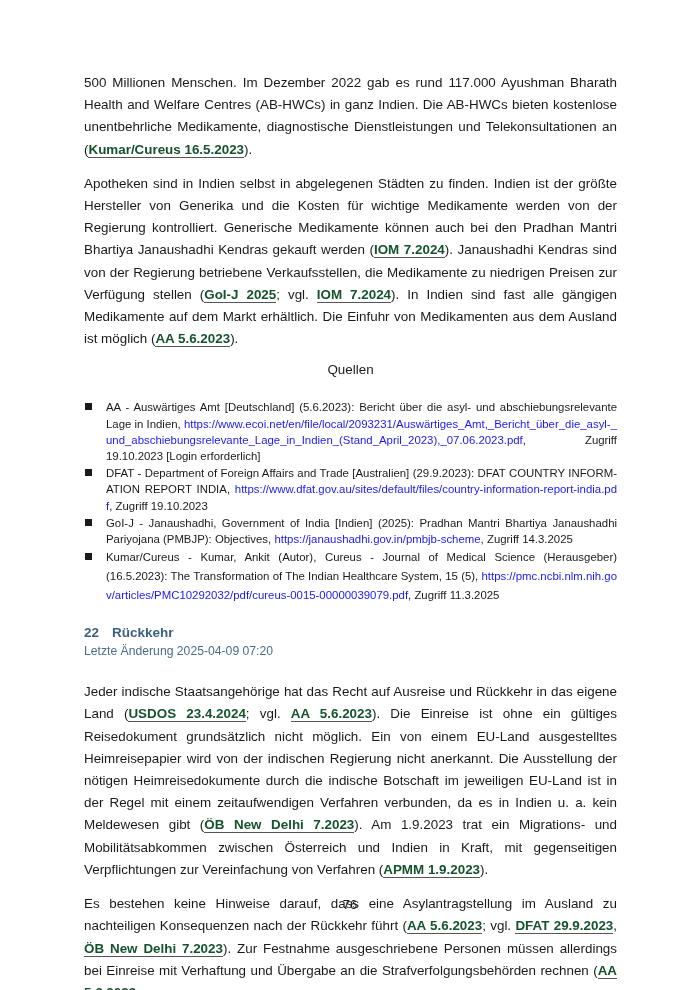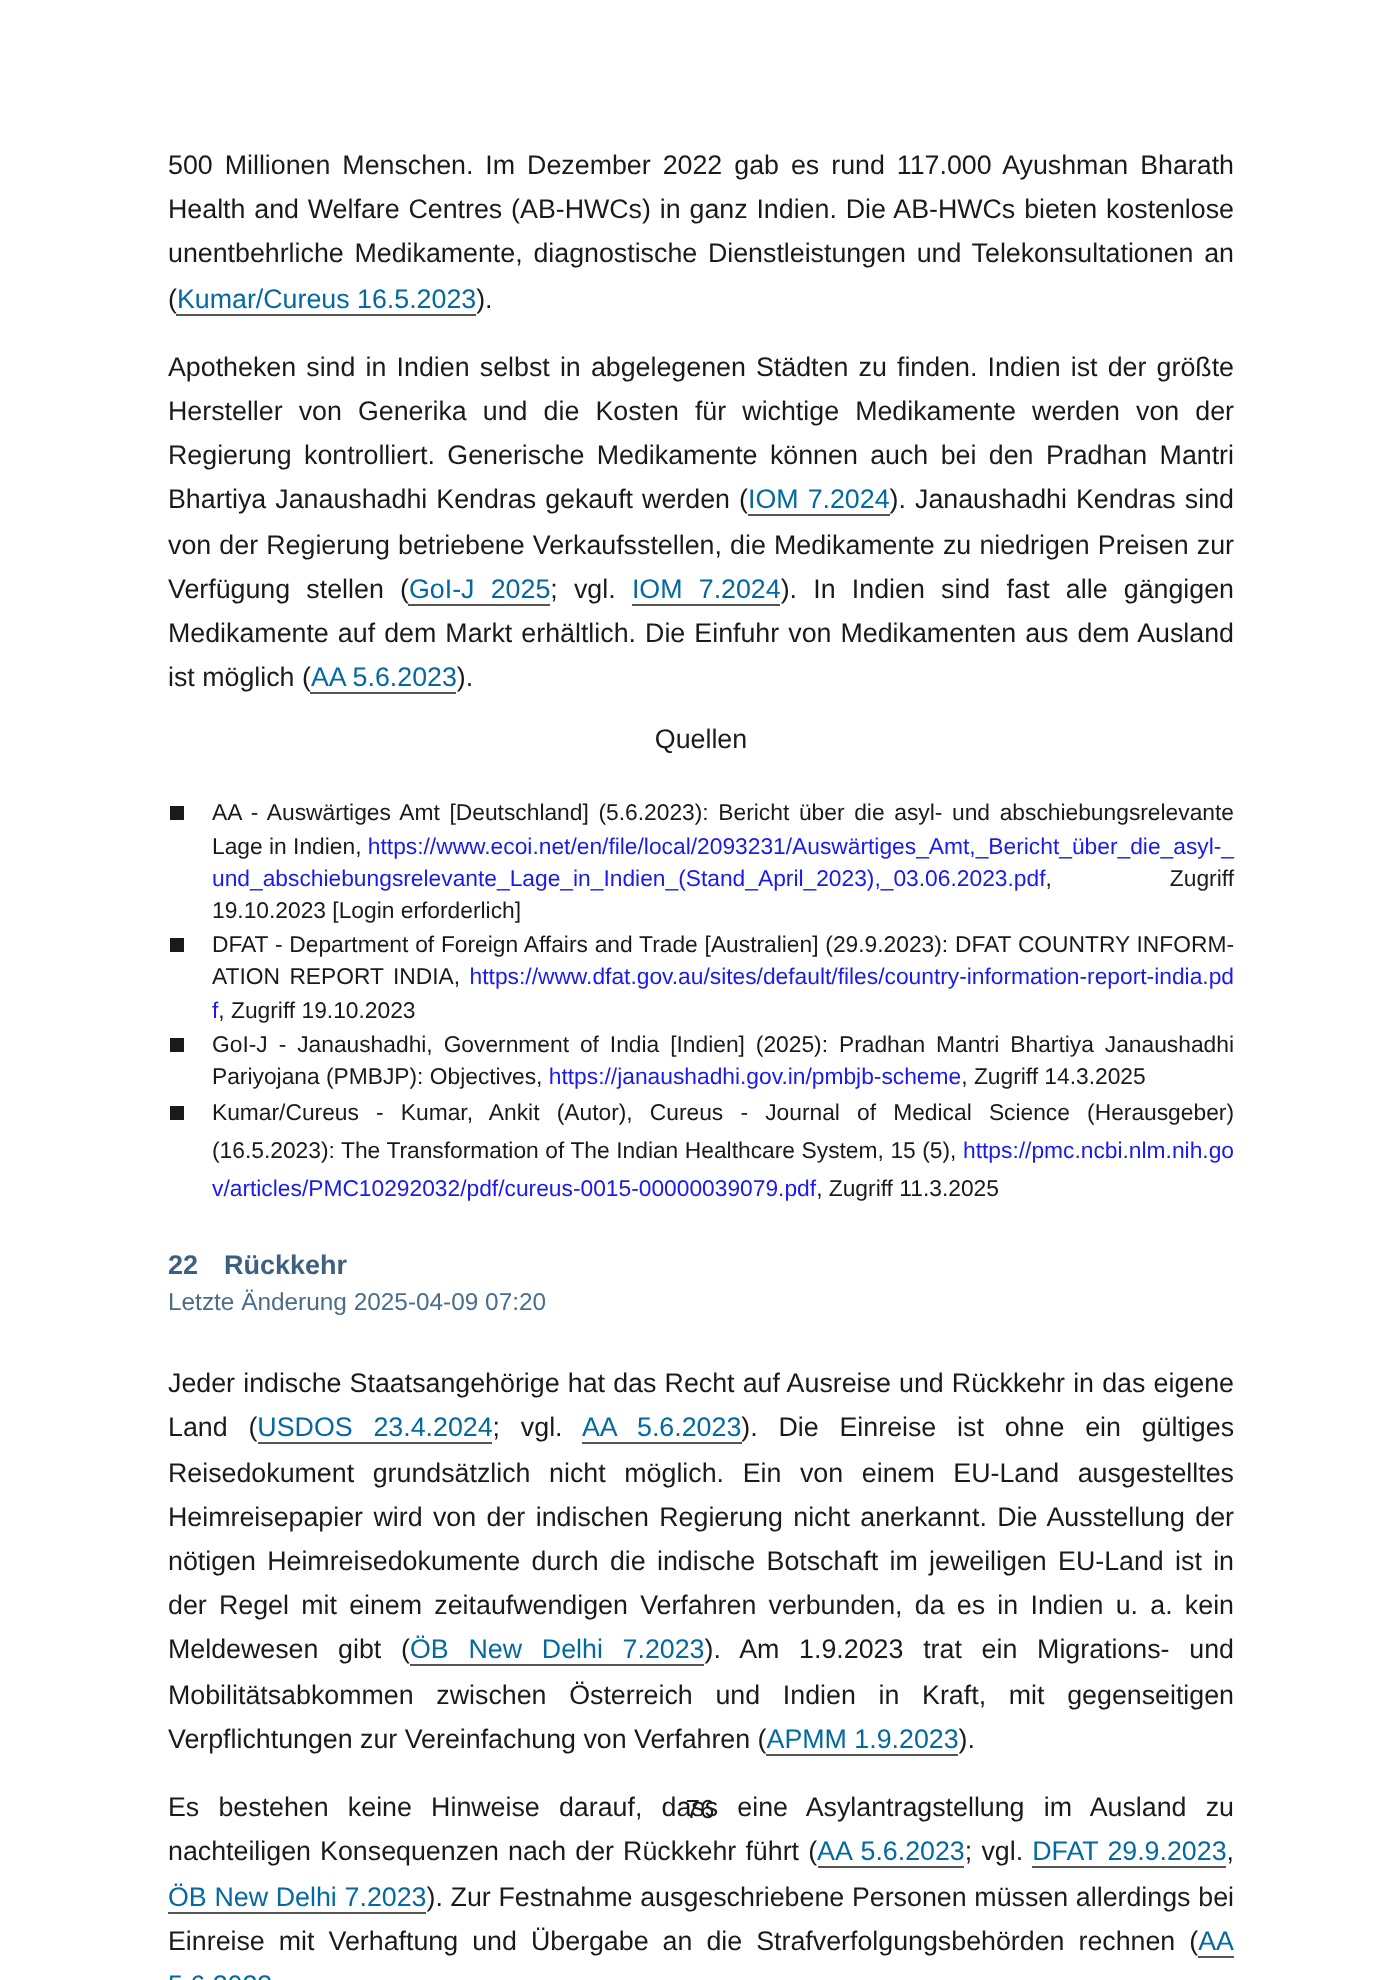--- a/index.html
+++ b/index.html
@@ -1,20 +1,20 @@
 <!DOCTYPE html>
 <html><head>
 <meta charset="utf-8">
 <style>
   html, body { margin: 0; padding: 0; background: #ffffff; }
   body { width: 700px; height: 990px; position: relative; overflow: hidden;
          font-family: "Liberation Sans", sans-serif; color: #1a1a1a; }
   .page { position: absolute; left: 84px; top: 72px; width: 533px; }
   p.body { font-size: 13.4px; line-height: 22.2px; margin: 0 0 12px 0; text-align: justify; hyphens: manual; }
-  .ref { border-bottom: 1px solid #555; text-decoration: none; color: #0369a1; }
+  .ref { border-bottom: 1px solid #555; text-decoration: none; color: #14532d; font-weight: bold; }
   .quellen-label { font-size: 13.4px; margin: 2px 0 22px 0; text-align: center; }
   ul.sources { list-style: none; margin: 0; padding: 0 0 0 0; }
   ul.sources li { position: relative; padding-left: 22px; font-size: 11.4px; line-height: 16.2px; margin-bottom: 1px; text-align: justify; }
   ul.sources li .bullet { position: absolute; left: 1px; top: 4px; width: 7px; height: 7px; background: #1a1a1a; }
   ul.sources li.kumar { line-height: 19px; }
   ul.sources li.kumar .bullet { top: 5px; }
   a.url { color: #1a1aee; text-decoration: none; word-break: break-all; }
   .section-head { margin-top: 20px; font-size: 13.5px; font-weight: bold; color: #3d5f80; }
   .section-head .num { display: inline-block; width: 28px; }
   .last-change { font-size: 12.2px; color: #4a6d8c; margin-top: 4px; margin-bottom: 23px; }
@@ -24,21 +24,21 @@
 <body>
 
 <div class="page">
   <div id="top-paras">
       <p class="body"><span>500 Millionen Menschen. Im Dezember 2022 gab es rund 117.000 Ayushman Bharath Health and Welfare Centres (AB-HWCs) in ganz Indien. Die AB-HWCs bieten kostenlose unentbehrli­che Medikamente, diagnostische Dienstleistungen und Telekonsultationen an (</span><a class="ref">Kumar/Cureus 16.5.2023</a><span>).</span></p>
       <p class="body"><span>Apotheken sind in Indien selbst in abgelegenen Städten zu finden. Indien ist der größte Hersteller von Generika und die Kosten für wichtige Medikamente werden von der Regierung kontrolliert. Generische Medikamente können auch bei den Pradhan Mantri Bhartiya Janaushadhi Kendras gekauft werden (</span><a class="ref">IOM 7.2024</a><span>). Janaushadhi Kendras sind von der Regierung betriebene Ver­kaufsstellen, die Medikamente zu niedrigen Preisen zur Verfügung stellen (</span><a class="ref">GoI-J 2025</a><span>; vgl. </span><a class="ref">IOM 7.2024</a><span>). In Indien sind fast alle gängigen Medikamente auf dem Markt erhältlich. Die Einfuhr von Medikamenten aus dem Ausland ist möglich (</span><a class="ref">AA 5.6.2023</a><span>).</span></p>
     </div>
 
   <div class="quellen-label">Quellen</div>
   <ul class="sources" id="sources-list">
-      <li><span class="bullet"></span><span>AA - Auswärtiges Amt [Deutschland] (5.6.2023): Bericht über die asyl- und abschiebungsrelevante Lage in Indien, </span><a class="url">https://www.ecoi.net/en/file/local/2093231/Auswärtiges_Amt,_Bericht_über_die_asyl-_und_abschiebungsrelevante_Lage_in_Indien_(Stand_April_2023),_03.06.2023.pdf</a><span>, Zugriff 19.10.2023 [Login erforderlich]</span></li>
+      <li><span class="bullet"></span><span>AA - Auswärtiges Amt [Deutschland] (5.6.2023): Bericht über die asyl- und abschiebungsrelevante Lage in Indien, </span><a class="url">https://www.ecoi.net/en/file/local/2093231/Auswärtiges_Amt,_Bericht_über_die_asyl-_und_abschiebungsrelevante_Lage_in_Indien_(Stand_April_2023),_07.06.2023.pdf</a><span>, Zugriff 19.10.2023 [Login erforderlich]</span></li>
       <li><span class="bullet"></span><span>DFAT - Department of Foreign Affairs and Trade [Australien] (29.9.2023): DFAT COUNTRY INFORM­ATION REPORT INDIA, </span><a class="url">https://www.dfat.gov.au/sites/default/files/country-information-report-india.pdf</a><span>, Zugriff 19.10.2023</span></li>
       <li><span class="bullet"></span><span>GoI-J - Janaushadhi, Government of India [Indien] (2025): Pradhan Mantri Bhartiya Janaushadhi Pariyojana (PMBJP): Objectives, </span><a class="url">https://janaushadhi.gov.in/pmbjb-scheme</a><span>, Zugriff 14.3.2025</span></li>
       <li class="kumar"><span class="bullet"></span><span>Kumar/Cureus - Kumar, Ankit (Autor), Cureus - Journal of Medical Science (Herausgeber) (16.5.2023): The Transformation of The Indian Healthcare System, 15 (5), </span><a class="url">https://pmc.ncbi.nlm.nih.gov/articles/PMC10292032/pdf/cureus-0015-00000039079.pdf</a><span>, Zugriff 11.3.2025</span></li>
     </ul>
 
   <div class="section-head">
     <span class="num">22</span><span>Rückkehr</span>
   </div>
   <div class="last-change">Letzte Änderung 2025-04-09 07:20</div>
 

